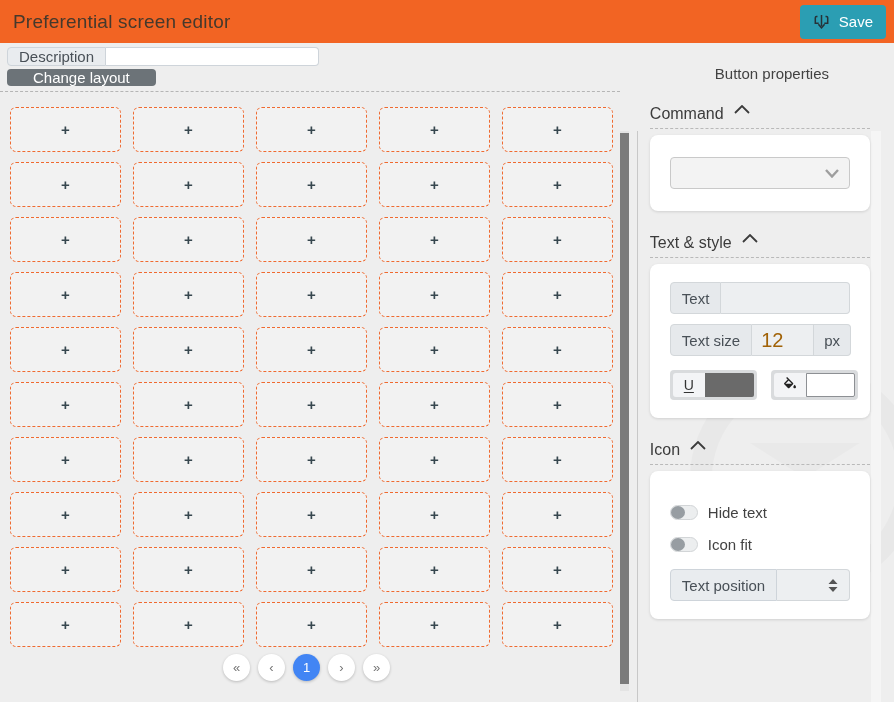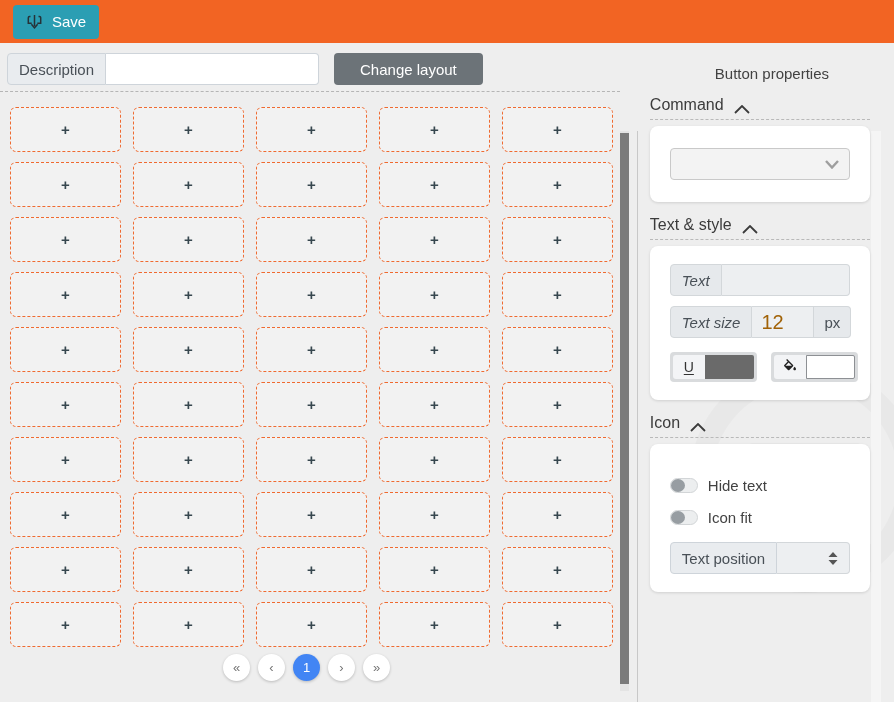--- a/index.html
+++ b/index.html
@@ -13,21 +13,21 @@
   .save-btn { background:#2b9eb3; color:#fff; border:none; border-radius:4px;
               height:34px; min-width:84px; padding:0 13px; font-size:15px;
               display:flex; align-items:center; gap:9px; cursor:pointer; margin-right:4px; }
 
   
   .content { position:relative; height:659px; display:flex; }
   .main { width:637px; position:relative; }
   .v-divider { position:absolute; left:637px; top:88px; width:1px; height:579px; background:#c8c8c8; }
 
   
-  .toolbar { display:flex; gap:15px; padding:4px 7px 0 7px; height:42px; align-items:flex-end; }
+  .toolbar { display:flex; gap:3px; padding:4px 7px 0 7px; height:42px; align-items:flex-start;flex-direction:column; }
   .input-group { display:flex; height:32px; }
   .ig-label { background:#e9ecef; border:1px solid #ced4da; color:#495057; font-size:15px;
               display:flex; align-items:center; padding:0 11px; border-radius:4px 0 0 4px; white-space:nowrap; }
   .description-input { width:213px; border:1px solid #ced4da; border-left:none; background:#fff;
               border-radius:0 4px 4px 0; padding:0 9px; font-size:15px; color:#495057; outline:none; }
   .change-layout { background:#6c7378; color:#fff; border:none; border-radius:4px; height:32px;
               padding:0 26px; font-size:15px; cursor:pointer; }
 
   .h-sep { border-top:1px dashed #b5b5b5; width:620px; margin:6px 0 0 0; }
 
@@ -50,34 +50,34 @@
   
   .panel { width:260px; position:relative; padding-left:15px; }
   .panel-scroll { position:absolute; left:236px; top:88px; width:10px; height:592px; background:#f5f5f5; }
   .watermark { position:absolute; left:55px; top:320px; width:230px; height:230px; border-radius:50%;
                border:22px solid rgba(0,0,0,.022); pointer-events:none; }
   .watermark:before { content:""; position:absolute; left:38px; top:58px; width:110px; height:70px;
                background:rgba(0,0,0,.018); clip-path:polygon(0 0,50% 50%,0 100%,100% 100%,50% 50%,100% 0); }
 
   .panel-title { text-align:center; font-size:15px; color:#424242; margin-top:22px; }
 
-  .section-header { display:flex; align-items:flex-end; gap:10px; width:220px; margin-top:14px;
+  .section-header { display:flex; align-items:flex-start; gap:10px; width:220px; margin-top:23px;
                     padding-bottom:5px; border-bottom:1px dashed #b9b9b9; font-size:16px;
                     color:#3b3b3b; cursor:pointer; position:relative; z-index:1; }
   .card { width:220px; background:#fff; border-radius:8px; box-shadow:0 1px 3px rgba(0,0,0,.13);
           margin-top:6px; padding:18px 20px; position:relative; z-index:1; }
 
   
   .select-box { height:32px; background:#f3f3f3; border:1px solid #c9c9c9; border-radius:4px;
                 display:flex; align-items:center; justify-content:space-between; padding:0 10px; cursor:pointer; }
   .select-value { font-size:14px; color:#555; }
 
   
   .ts-row { margin-bottom:10px; }
-  .ts-row .ig-label { font-size:15px; background:#e6e9ec; border-color:#d3d7da; border-radius:4px 0 0 4px;font-style:italic; }
+  .ts-row .ig-label { font-size:15px; background:#e6e9ec; border-color:#d3d7da; border-radius:4px 0 0 4px; }
   .ts-input { flex:1; min-width:0; border:1px solid #d3d7da; border-left:none; background:#edeff1;
               border-radius:0 4px 4px 0; padding:0 9px; font-size:20px; color:#a16207; outline:none; }
   .ts-suffix { background:#e6e9ec; border:1px solid #d3d7da; border-left:none; color:#495057;
                font-size:15px; display:flex; align-items:center; padding:0 10px; border-radius:0 4px 4px 0; }
   .ts-input.mid { border-radius:0; }
   .swatch-line { display:flex; gap:14px; margin-top:14px; }
   .swatch-group { background:#d9dbdd; border-radius:4px; padding:3px; display:flex; height:30px; cursor:pointer; }
   .sw-btn { width:32px; background:#f3f4f6; display:flex; align-items:center; justify-content:center;
             border-radius:3px 0 0 3px; border:none; font-size:14px; color:#333; cursor:pointer; }
   .sw-btn u { text-underline-offset:2px; }
@@ -97,20 +97,21 @@
   .tp-select { flex:1; background:#edeff1; border:1px solid #d3d7da; border-left:none;
                border-radius:0 4px 4px 0; display:flex; align-items:center;
                justify-content:space-between; padding:0 11px; cursor:pointer; }
 
   .icon-svg { display:block; }
 </style>
 </head>
 <body>
 
 <header class="titlebar">
+  <h1>Preferential screen editor</h1>
   <button class="save-btn">
     <span>
       <svg class="icon-svg" width="17" height="18" viewBox="0 0 17 18">
         <path d="M4.5 3.5 h-1 a1.2 1.2 0 0 0 -1.2 1.2 v5.6 h3.4 M12.5 3.5 h1 a1.2 1.2 0 0 1 1.2 1.2 v5.6 h-3.4" fill="none" stroke="#263238" stroke-width="1.5"></path>
         <path d="M8.5 2 v11" fill="none" stroke="#263238" stroke-width="1.5"></path>
         <path d="M5.4 11.2 L8.5 14.8 L11.6 11.2" fill="none" stroke="#263238" stroke-width="1.5"></path>
       </svg>
     </span>
     <span>Save</span>
   </button>

